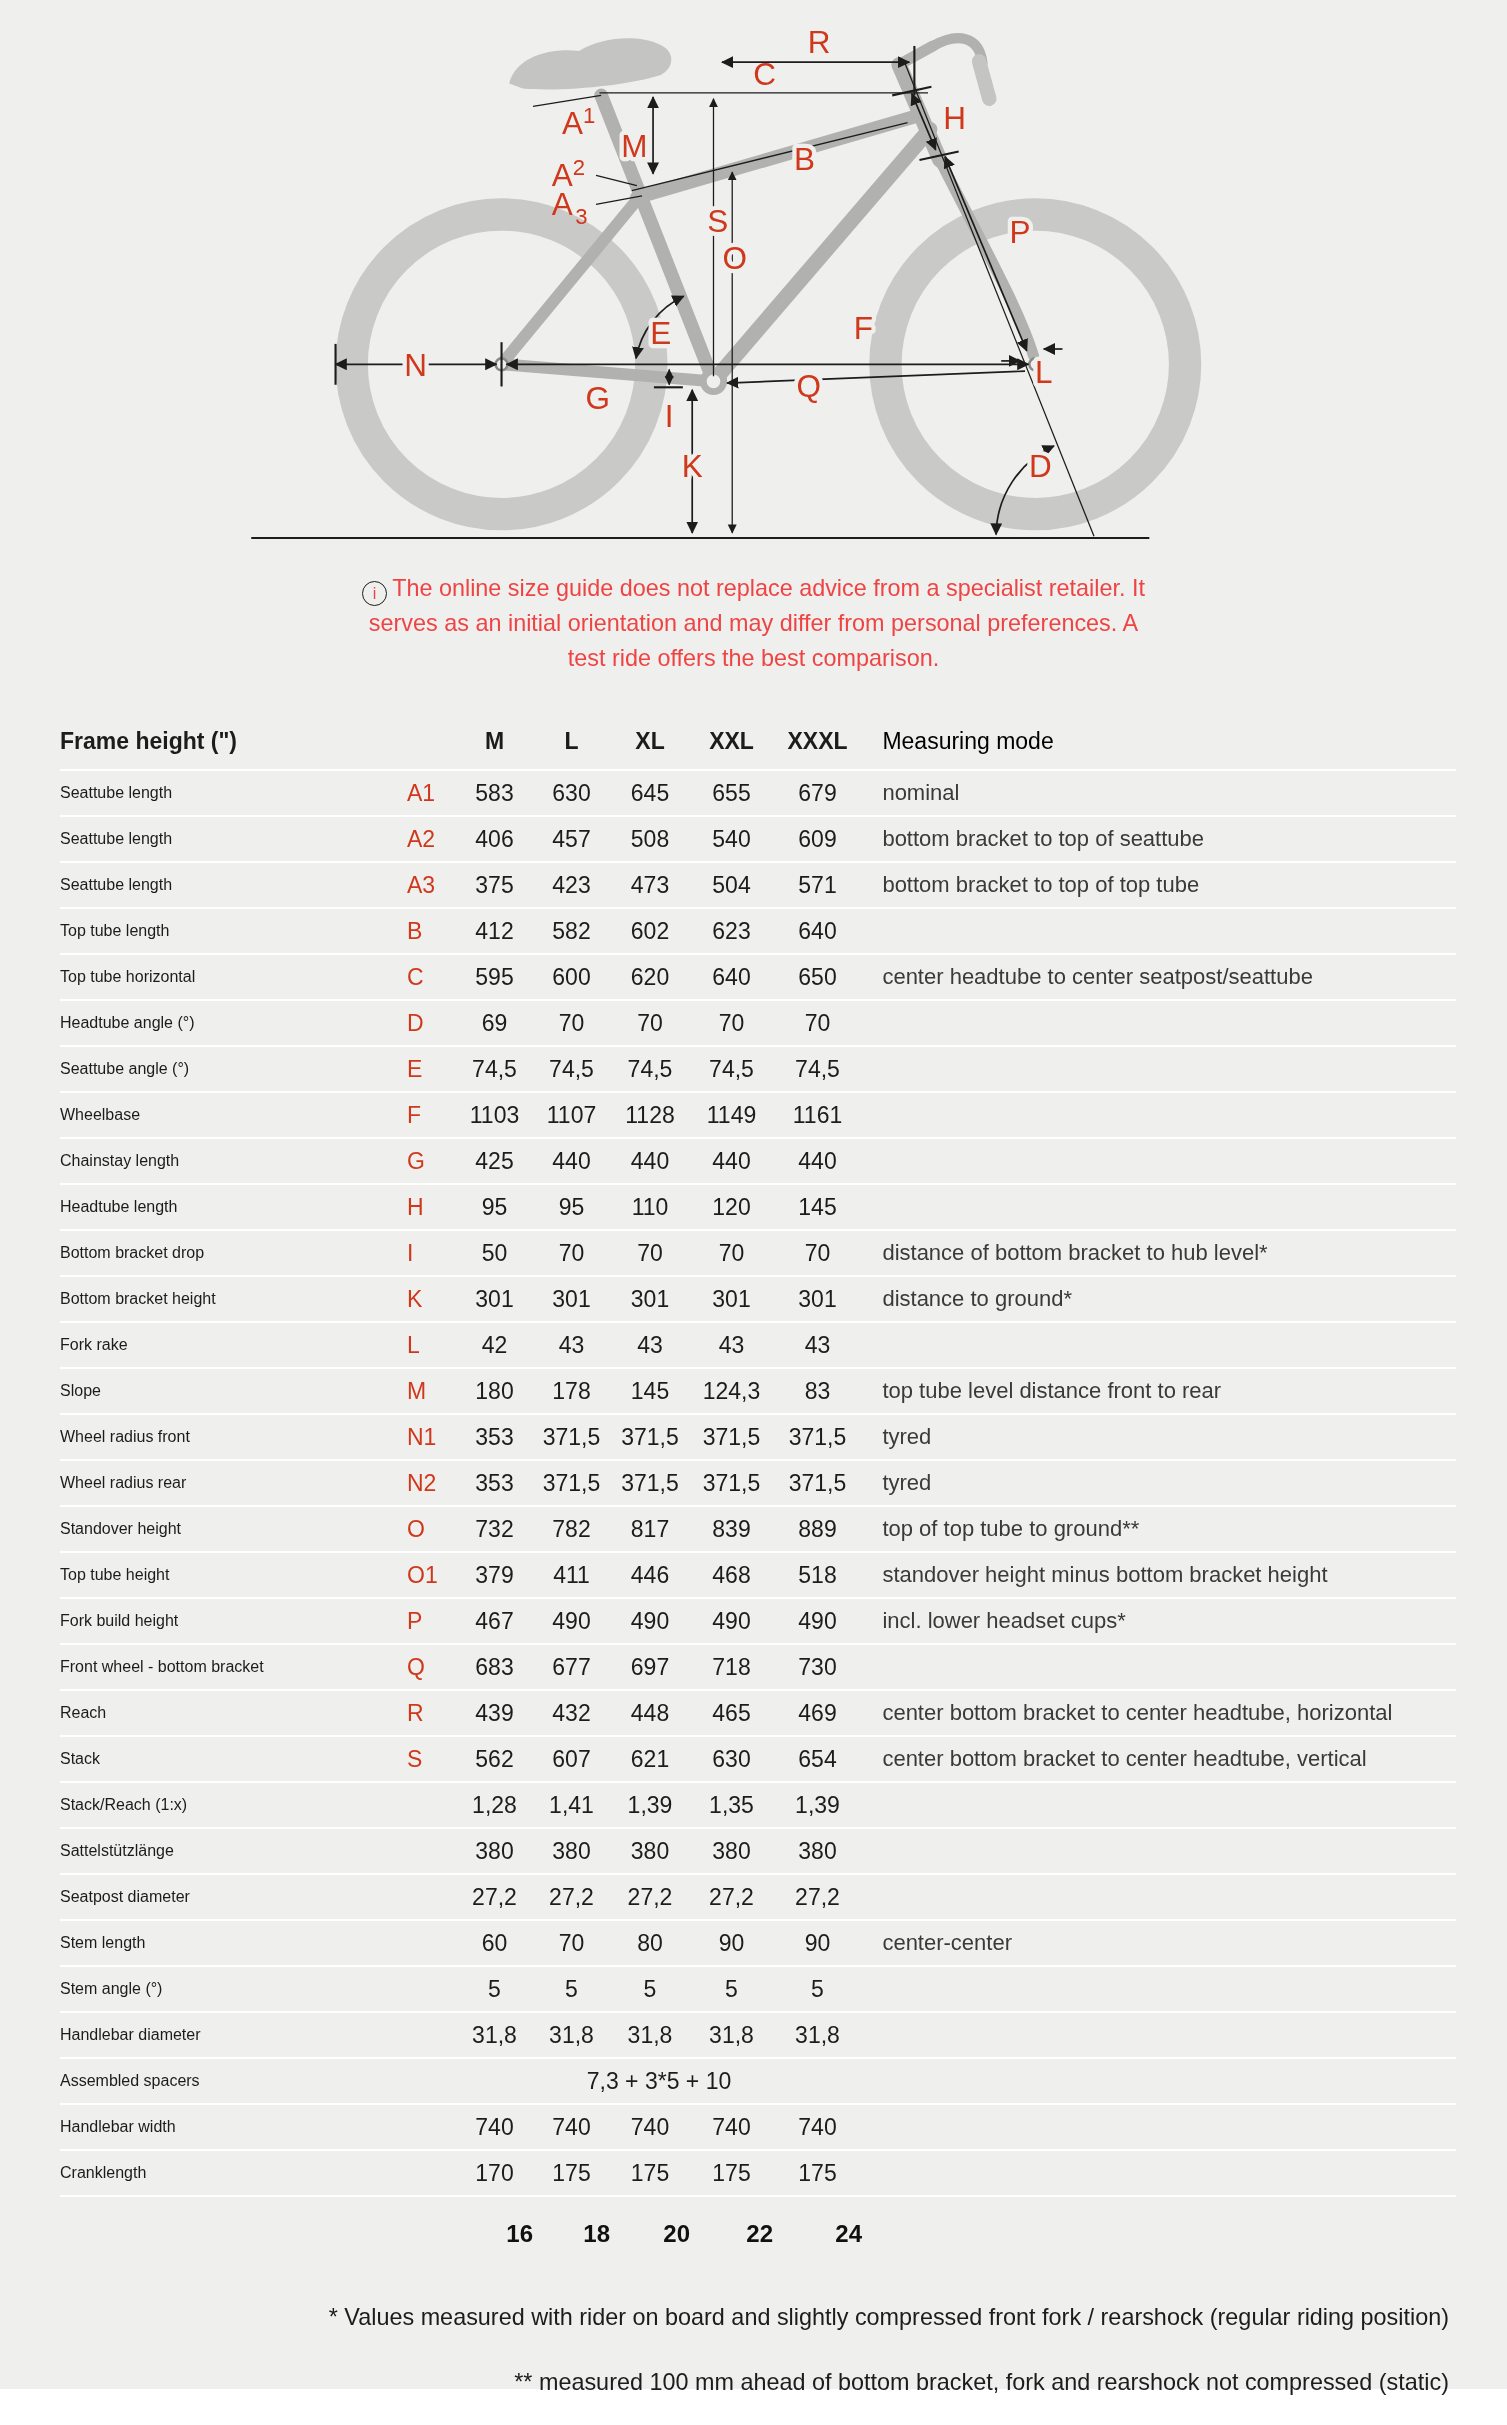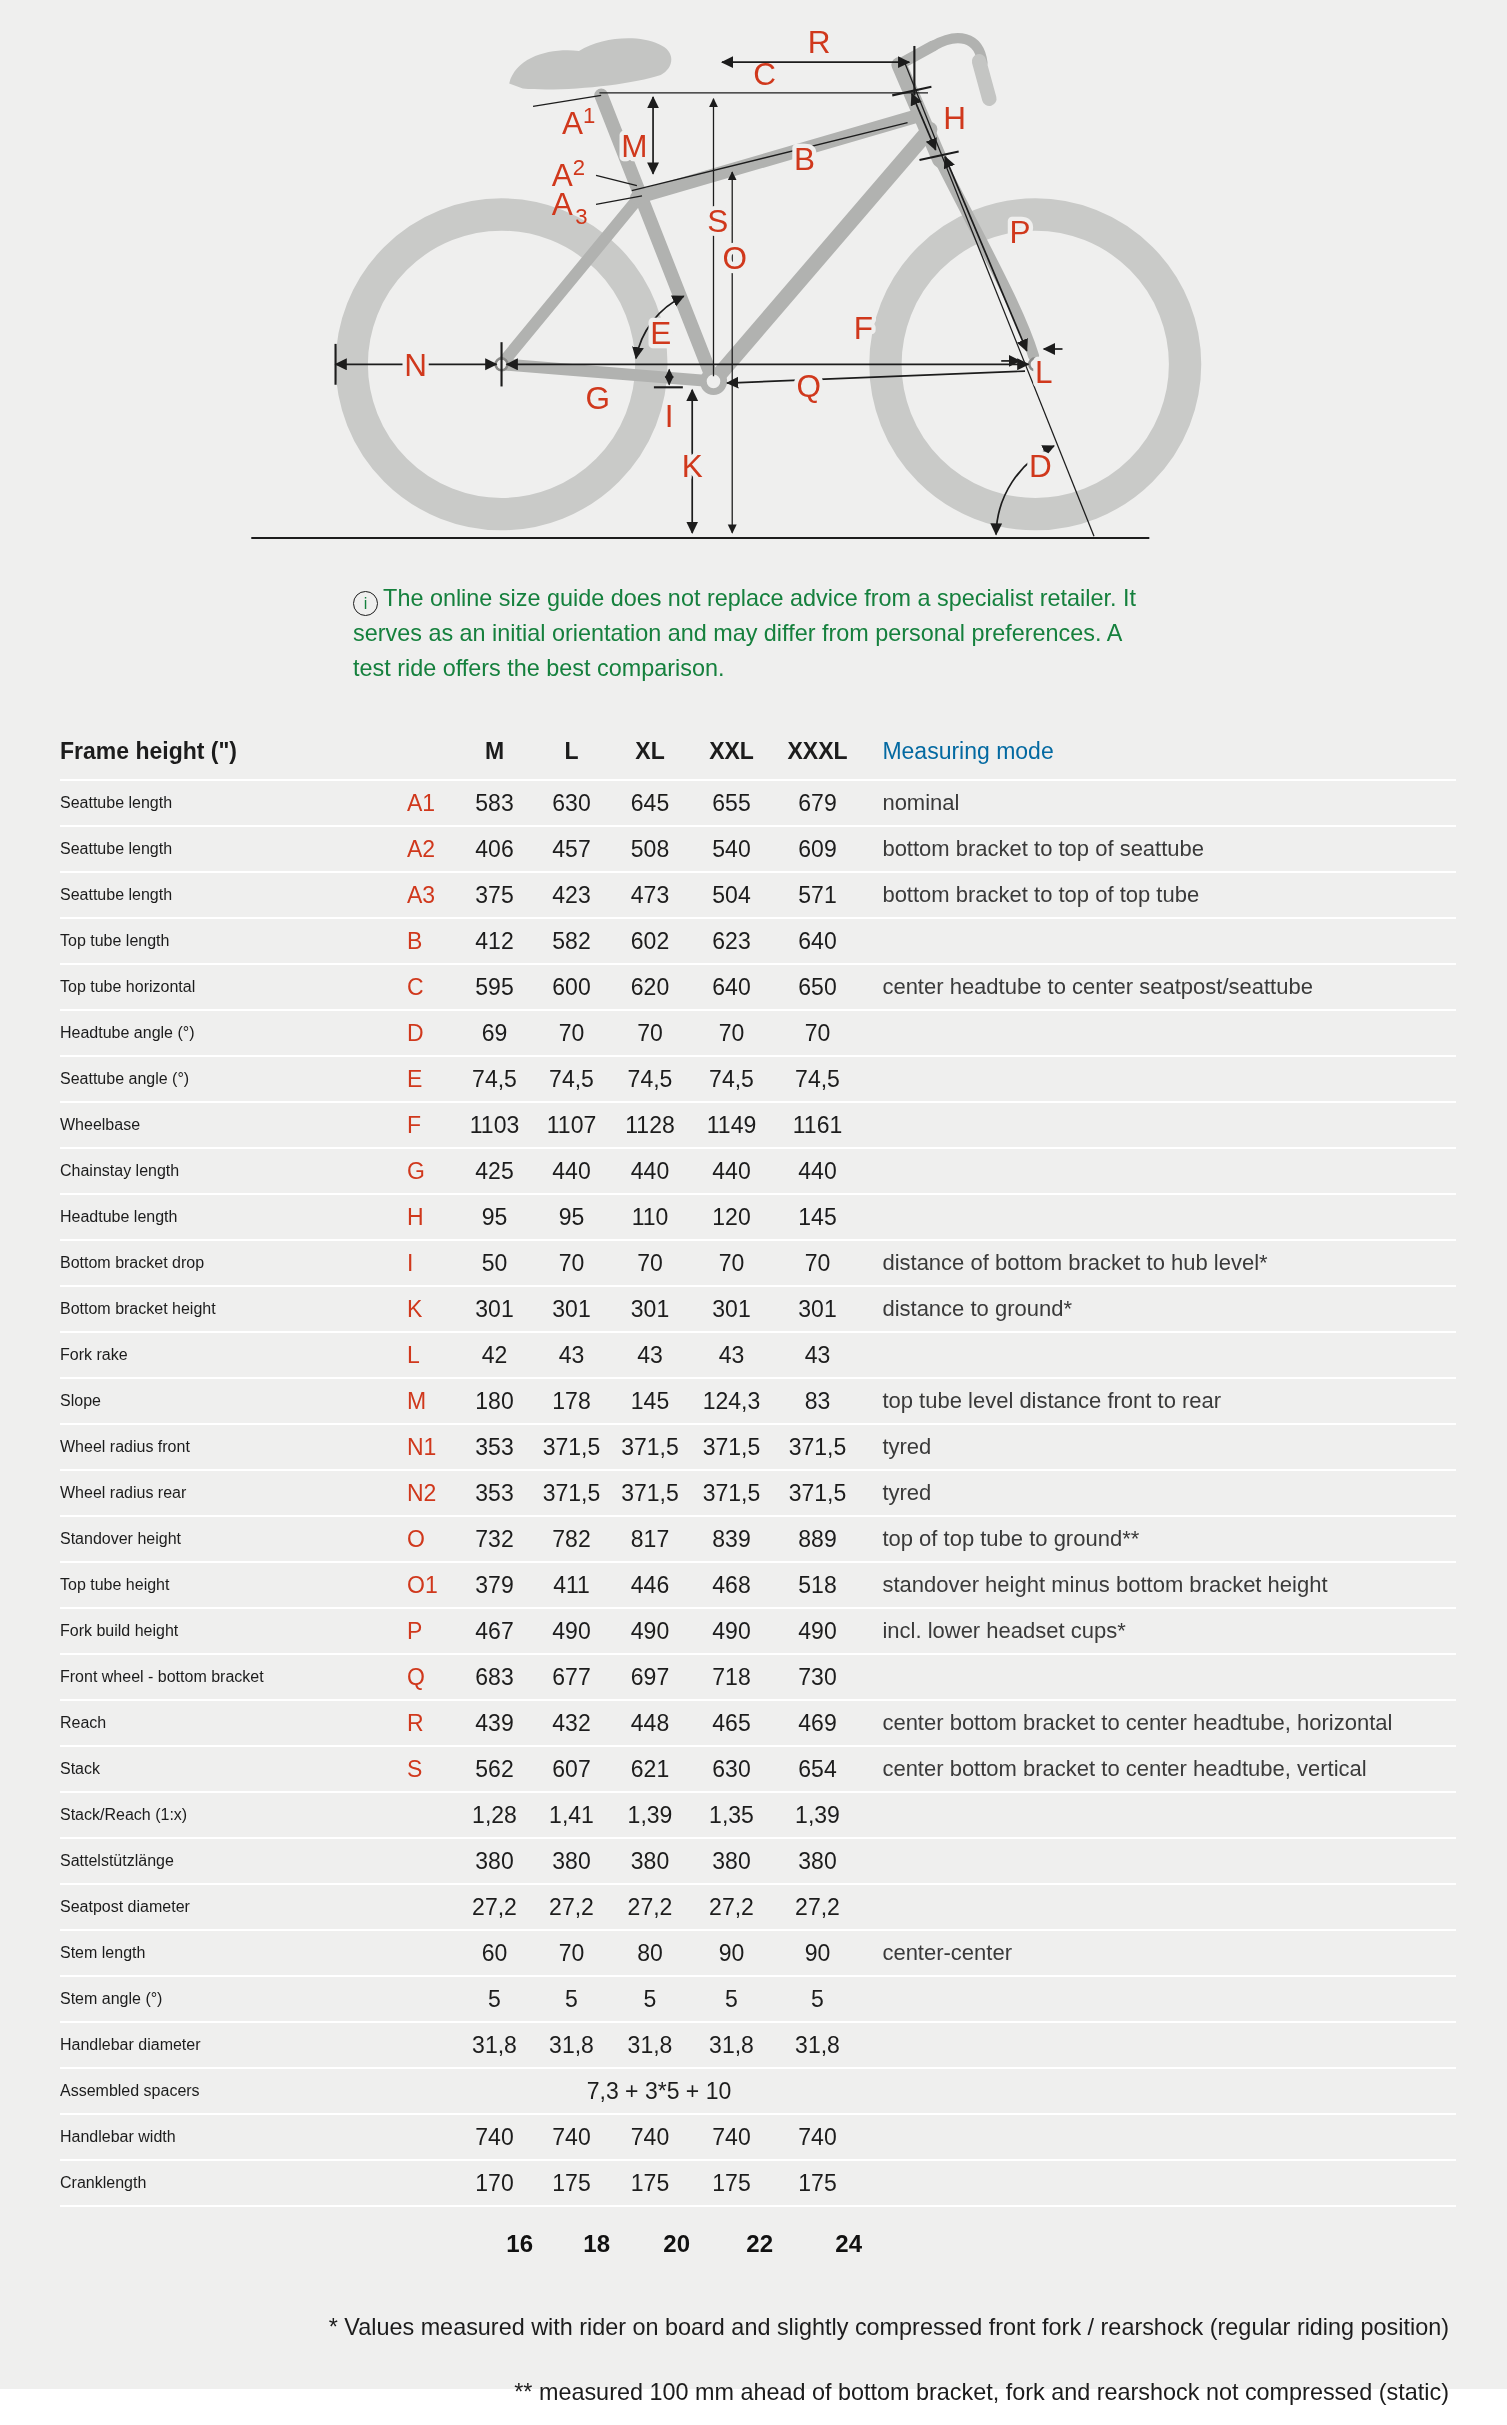--- a/index.html
+++ b/index.html
@@ -9,31 +9,31 @@
   .content{position:relative;}
 
   
   .diagram-wrap{position:relative;width:1507px;height:555px;}
   svg text{font-family:"Liberation Sans",sans-serif;}
   .dim-label{fill:#d0381c;font-size:37px;}
   .dim-label .scr{font-size:26px;}
   .halo{paint-order:stroke;stroke:#efefee;stroke-width:10px;stroke-linejoin:round;}
 
   
-  .info-note{width:801px;margin:26px auto 0 auto;text-align:left;font-size:23.4px;line-height:1.5;color:#15803d;}
+  .info-note{width:801px;margin:16px auto 0 auto;text-align:center;font-size:23.4px;line-height:1.5;color:#ef4444;}
   .info-icon{display:inline-flex;align-items:center;justify-content:center;width:23px;height:23px;border:1.7px solid #1c1c1c;border-radius:50%;font-size:16px;line-height:1;vertical-align:-2.6px;margin-right:5.1px;font-style:normal;}
 
   
   .geo-table{margin:37px 0 0 0;padding:0 51px 0 60px;}
   .trow,.thead-row{display:grid;grid-template-columns:347px 49px 77px 77px 80px 83px 89px 1fr;align-items:center;}
   .thead-row{height:56px;border-bottom:2.6px solid #ffffff;}
   .trow{height:44px;border-bottom:2.6px solid #ffffff;}
   .t-title{font-weight:bold;font-size:23px;color:#1c1c1c;}
   .col-h{font-weight:bold;font-size:23px;color:#1c1c1c;text-align:center;}
-  .mode-h{font-size:23px;color:#0369a1;padding-left:20.4px;}
+  .mode-h{font-size:23px;color:#000000;padding-left:20.4px;}
   .c-label{font-size:16px;color:#1c1c1c;}
   .c-code{font-size:23px;color:#d0381c;}
   .c-val{font-size:23px;color:#1c1c1c;text-align:center;}
   .c-val.span5{grid-column:span 5;}
   .c-mode{font-size:22px;color:#3a3a3a;padding-left:20.4px;white-space:nowrap;}
   .sizes-row{display:grid;grid-template-columns:347px 49px 77px 77px 80px 83px 89px 1fr;margin-top:23px;}
   .size-cell{font-weight:bold;font-size:24px;color:#111;text-align:right;}
 
   
   .footnotes{margin-top:56px;padding-right:58px;text-align:right;font-size:23.4px;color:#1c1c1c;}

